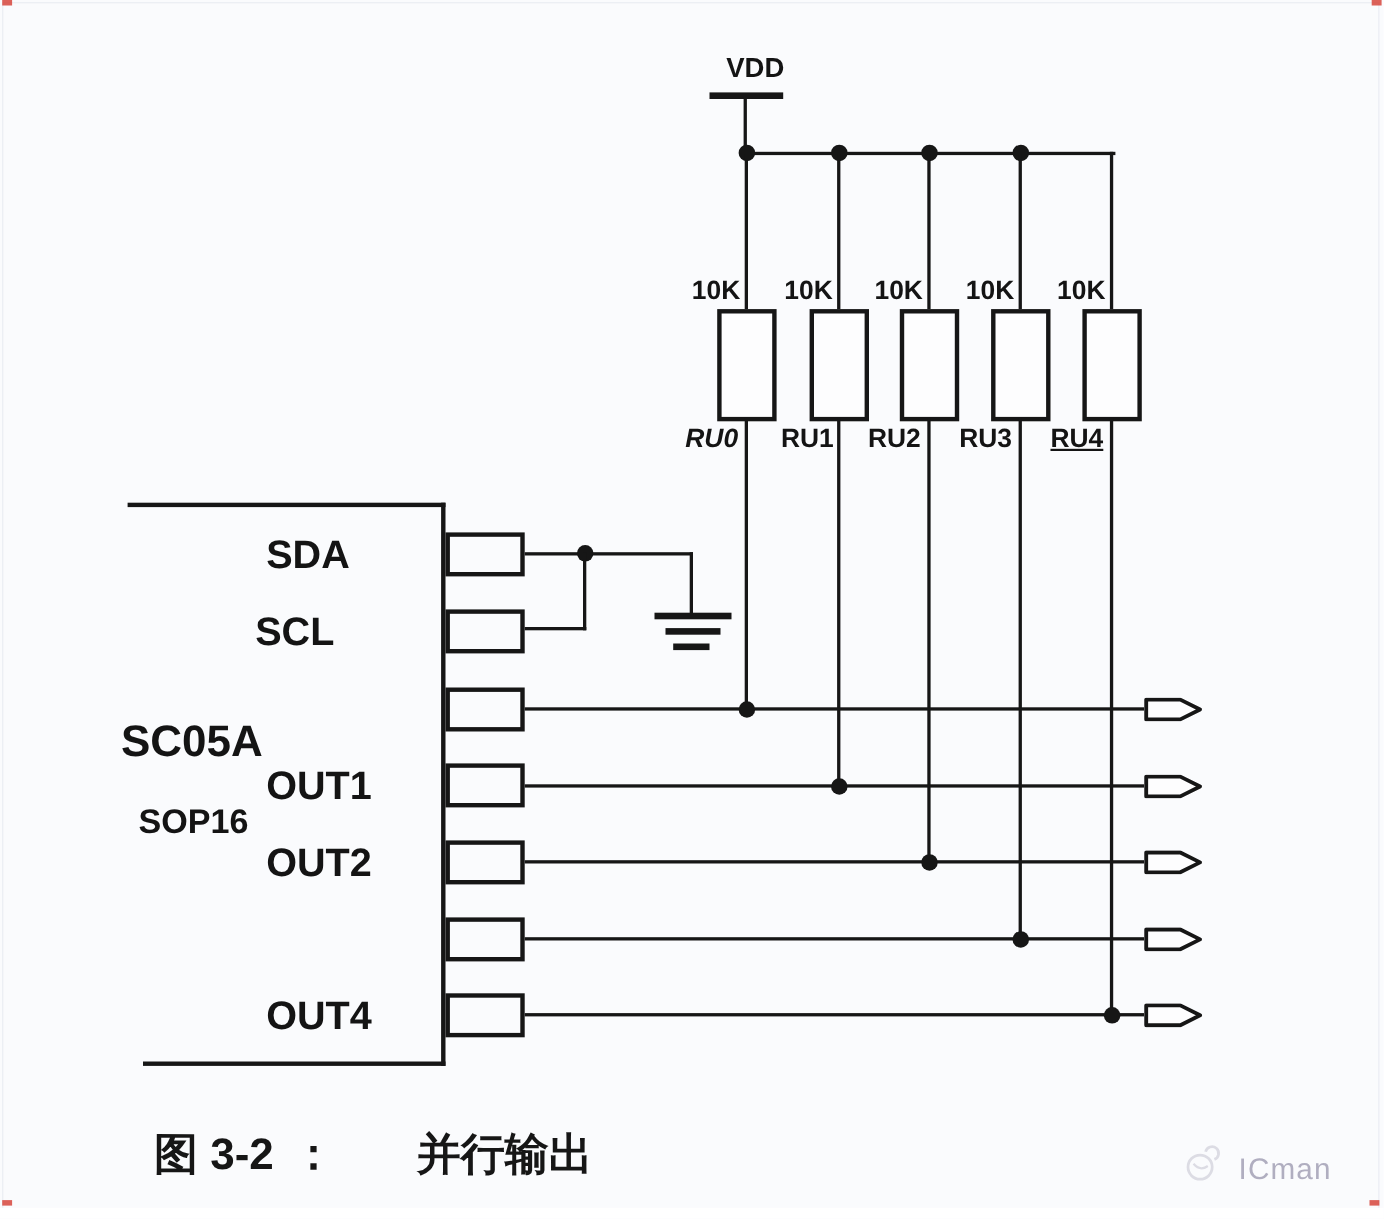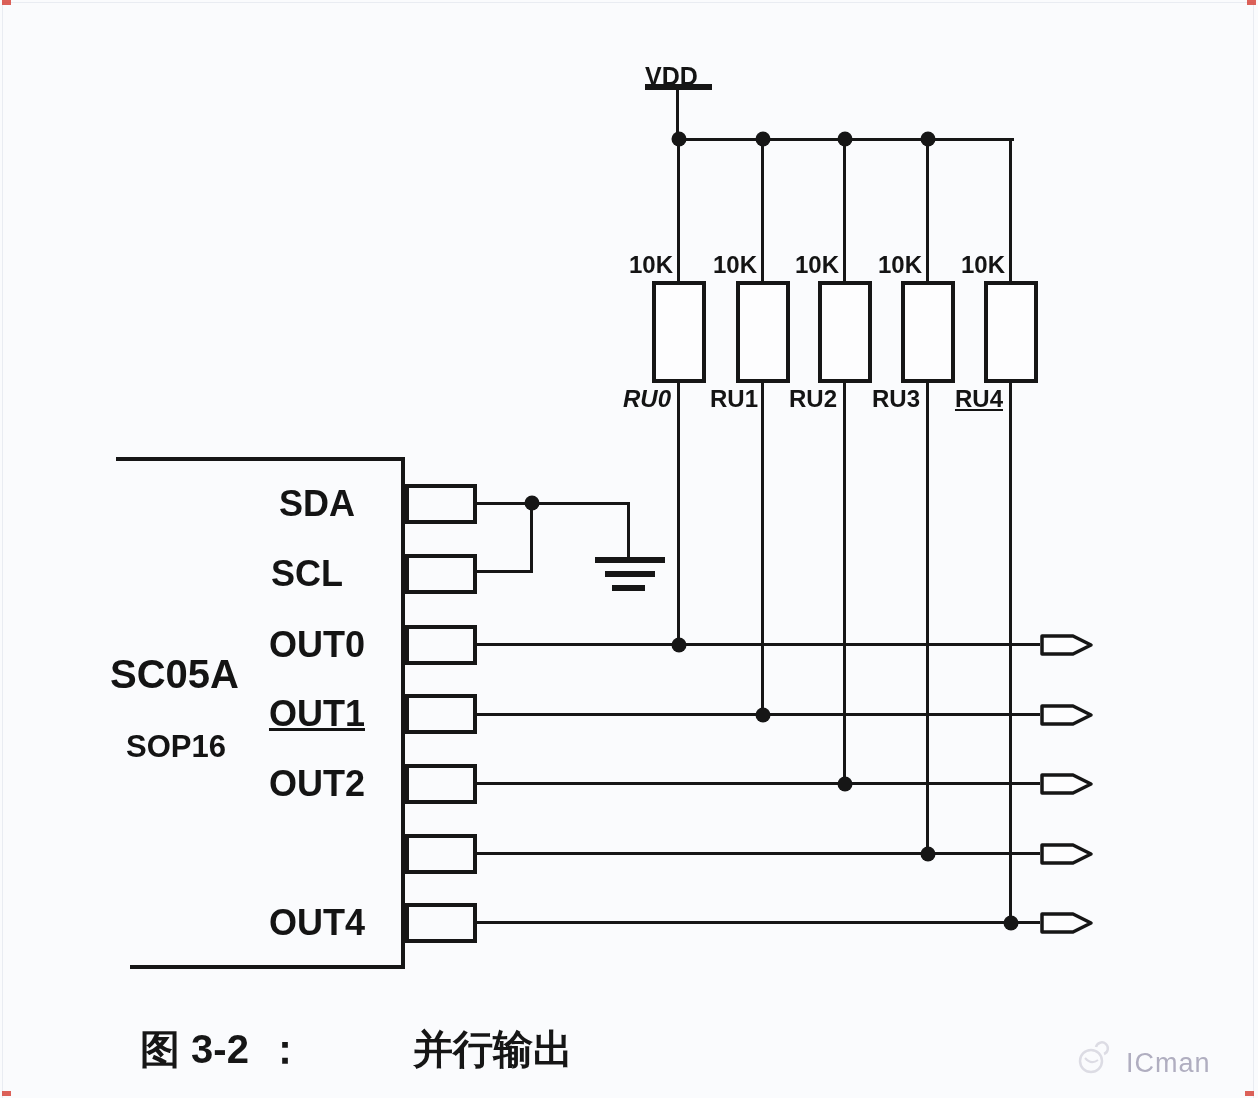--- a/index.html
+++ b/index.html
@@ -8,47 +8,47 @@
     --red-corner-mark:#d6453c;
     --watermark-gray:#b0aec0;
   }
   *{margin:0;padding:0;box-sizing:border-box;}
   body{font-family:"Liberation Sans","DejaVu Sans",sans-serif;background:#ffffff;}
   .page{position:relative;width:1258px;height:1108px;background:var(--background);overflow:hidden;}
   .frame{position:absolute;left:2px;top:2px;right:4px;bottom:8px;border:1px solid #e9ecf2;pointer-events:none;}
   .hline,.vline{position:absolute;background:var(--wire);}
   .dot{position:absolute;width:15px;height:15px;border-radius:50%;background:var(--wire);transform:translate(-50%,-50%);}
   .lbl{position:absolute;color:#141414;font-weight:bold;white-space:nowrap;}
-  .pinlbl{width:150px;text-align:center;font-size:36px;line-height:38px;}
+  .pinlbl{width:150px;text-align:left;font-size:36px;line-height:38px;}
   .rlbl{width:60px;text-align:right;font-size:24px;line-height:26px;}
   .rulbl{width:70px;text-align:right;font-size:24px;line-height:26px;}
   .pinbox{position:absolute;width:72px;height:40px;border:4px solid var(--wire);background:transparent;}
   .res{position:absolute;width:54px;height:102px;border:4px solid var(--wire);background:#fdfdfe;}
   .arrow{position:absolute;width:54px;height:22px;color:var(--wire);}
   .redmark{position:absolute;width:9px;height:5px;background:var(--red-corner-mark);opacity:.85;}
   .caption{position:absolute;left:140px;top:1022px;font-size:40px;font-weight:bold;color:#161616;white-space:nowrap;}
   .caption .sep{margin-left:16px;}
-  .caption .ttl{margin-left:108px;}
+  .caption .ttl{margin-left:74px;}
   .wm{position:absolute;left:1072px;top:1038px;display:flex;align-items:center;color:var(--watermark-gray);}
   .wm-text{font-size:27px;letter-spacing:1px;margin-left:14px;margin-top:6px;}
   .botstrip{position:absolute;left:0;top:1098px;width:1258px;height:10px;background:#ffffff;}
 </style>
 </head>
 <body>
 
 <div class="page">
 
   <div class="frame"></div>
 
   <div class="redmark" style="left:2px;top:0;"></div>
   <div class="redmark" style="left:1247px;top:0;"></div>
   <div class="redmark" style="left:2px;top:1091px;"></div>
   <div class="redmark" style="left:1245px;top:1091px;"></div>
 
-  <div class="lbl" style="left:645px;top:48px;width:68px;text-align:left;font-size:25px;margin-top:14px;">VDD</div>
+  <div class="lbl" style="left:645px;top:48px;width:68px;text-align:right;font-size:25px;">VDD</div>
   <div class="hline" style="left:645px;top:84px;width:67px;height:6px;"></div>
   <div class="vline" style="left:676px;top:90px;width:3px;height:50px;"></div>
 
   <div class="hline" style="left:678px;top:138px;width:336px;height:3px;"></div>
   <div class="dot" style="left:679px;top:139px;"></div>
   <div class="dot" style="left:763px;top:139px;"></div>
   <div class="dot" style="left:845px;top:139px;"></div>
   <div class="dot" style="left:928px;top:139px;"></div>
 
   <div class="vline" style="left:677px;top:140px;width:3px;height:143px;"></div>
@@ -83,22 +83,21 @@
 
   <div class="hline" style="left:116px;top:457px;width:289px;height:4px;"></div>
   <div class="vline" style="left:401px;top:457px;width:4px;height:512px;"></div>
   <div class="hline" style="left:130px;top:965px;width:275px;height:4px;"></div>
 
   <div class="lbl" style="left:110px;top:652px;font-size:40px;">SC05A</div>
   <div class="lbl" style="left:126px;top:729px;font-size:31px;">SOP16</div>
 
   <div class="lbl pinlbl" style="left:242px;top:485px;">SDA</div>
   <div class="lbl pinlbl" style="left:232px;top:555px;">SCL</div>
-  <div class="lbl pinlbl" style="left:242px;top:626px;">OUT0</div>
-  <div class="lbl pinlbl" style="left:242px;top:695px;text-decoration:underline;">OUT1</div>
+  <div class="lbl pinlbl" style="left:242px;top:695px;">OUT1</div>
   <div class="lbl pinlbl" style="left:242px;top:765px;">OUT2</div>
   <div class="lbl pinlbl" style="left:242px;top:904px;">OUT4</div>
 
   <div class="pinbox" style="left:405px;top:484px;"></div>
   <div class="pinbox" style="left:405px;top:554px;"></div>
   <div class="pinbox" style="left:405px;top:625px;"></div>
   <div class="pinbox" style="left:405px;top:694px;"></div>
   <div class="pinbox" style="left:405px;top:764px;"></div>
   <div class="pinbox" style="left:405px;top:834px;"></div>
   <div class="pinbox" style="left:405px;top:903px;"></div>

